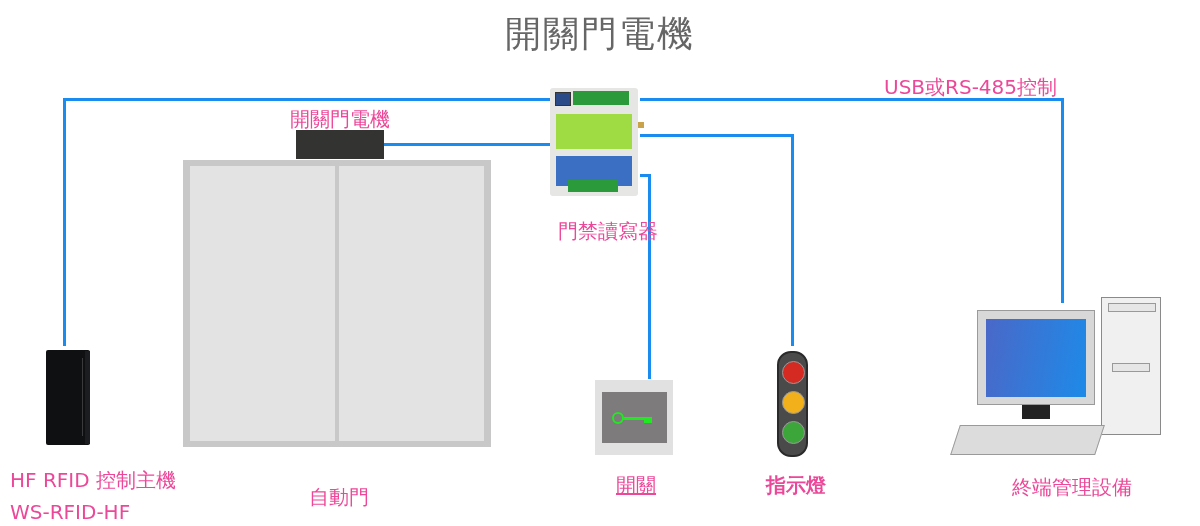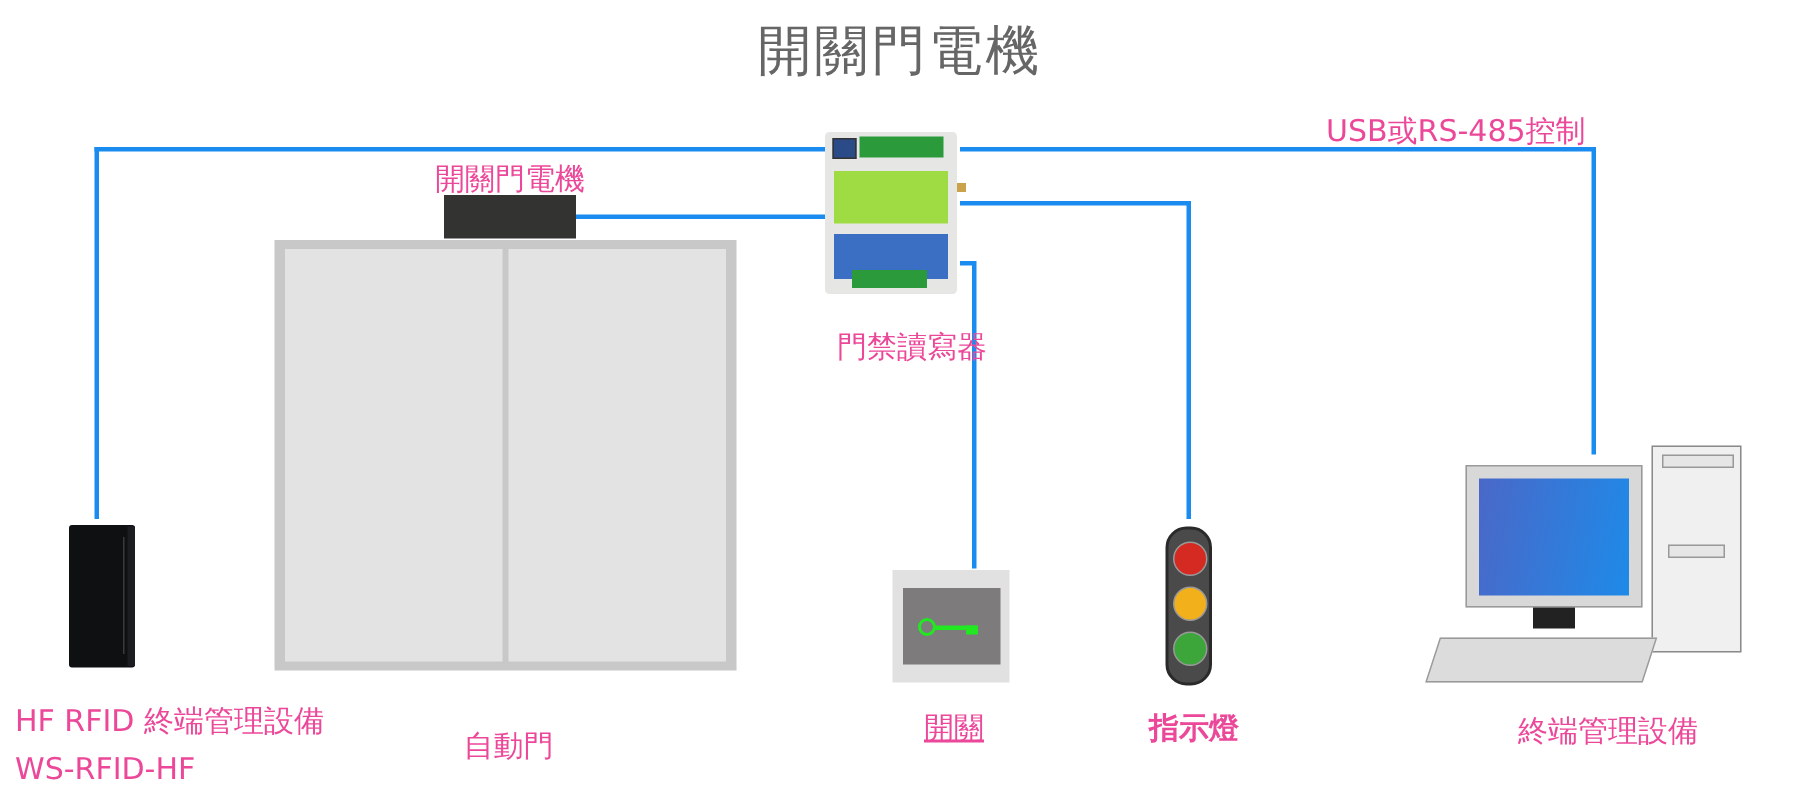--- a/index.html
+++ b/index.html
@@ -73,21 +73,21 @@
 <div class="abs door-frame">
   <div class="door-leaf" style="left:7px;width:145px;"></div>
   <div class="door-leaf" style="left:156px;width:145px;"></div>
 </div>
 <div class="abs label" style="left:309px;top:484px;">自動門</div>
 
 <div class="abs rfid">
   <div class="edge"></div>
     <div class="strip"></div>
 </div>
-<div class="abs label" style="left:10px;top:467px;">HF RFID 終端管理設備</div>
+<div class="abs label" style="left:10px;top:467px;">HF RFID 控制主機</div>
 <div class="abs label" style="left:10px;top:500px;">WS-RFID-HF</div>
 
 <div class="abs switch">
   <div class="panel">
     <svg width="65" height="51">
       <ellipse cx="16" cy="26" rx="5" ry="5" fill="none" stroke="#21e821" stroke-width="2"></ellipse>
       <rect x="21" y="25" width="28" height="3" fill="#21e821"></rect>
       <rect x="42" y="25" width="8" height="6" fill="#21e821"></rect>
     </svg>
   </div>

